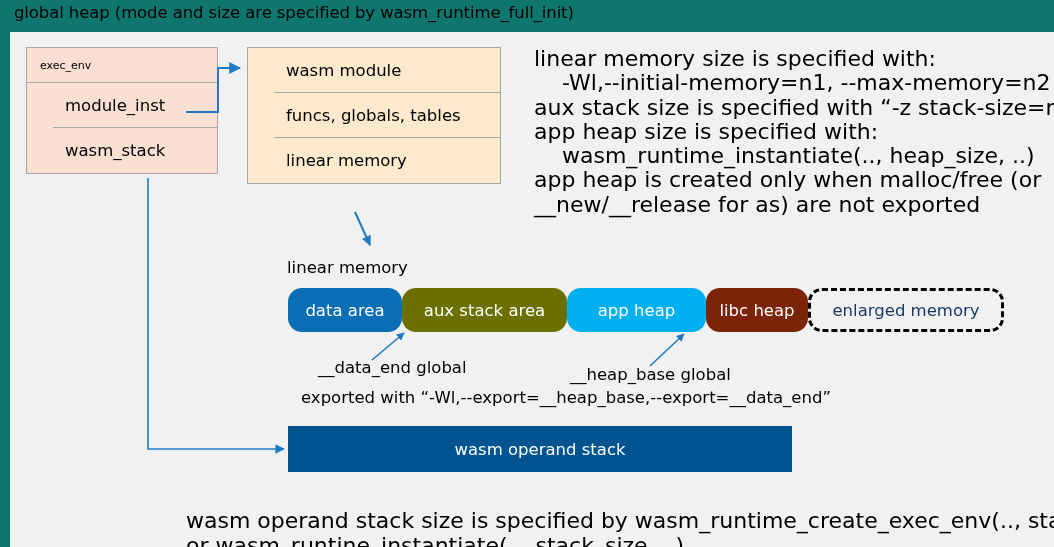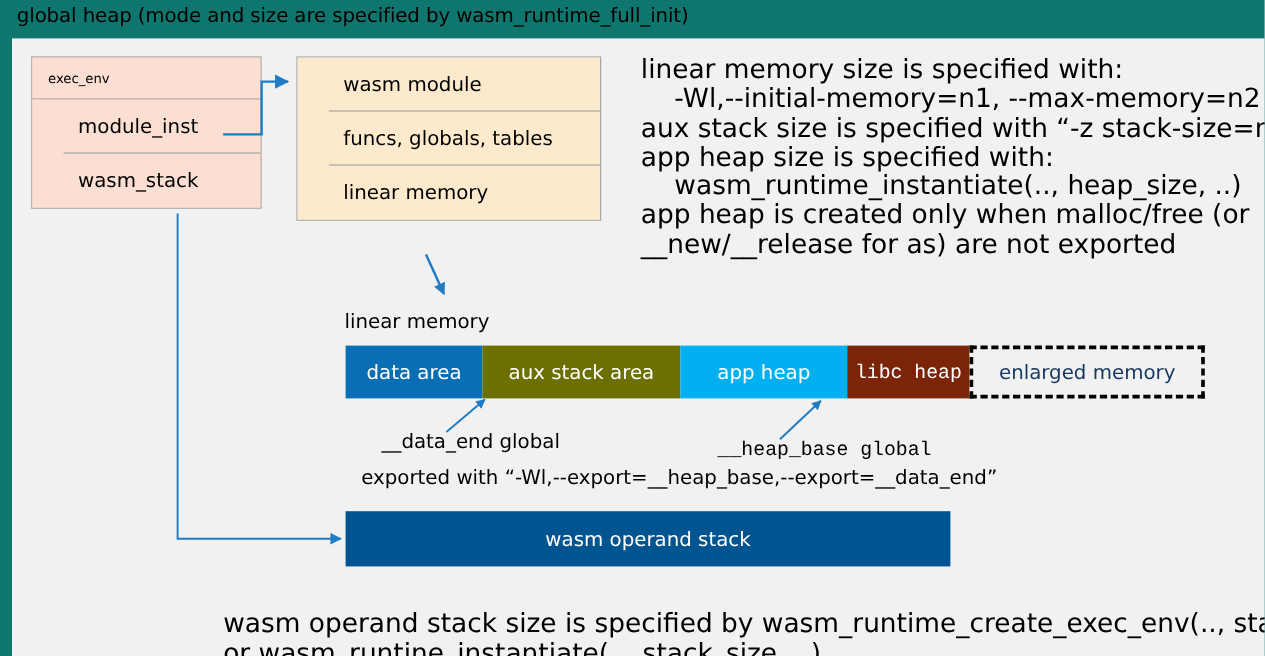--- a/index.html
+++ b/index.html
@@ -123,36 +123,37 @@
   .seg {
     height: 44px;
     display: flex;
     align-items: center;
     justify-content: center;
     font-size: 16.5px;
     color: #ffffff;
     box-sizing: border-box;
     padding: 0 10px;
     white-space: nowrap;
+    border-radius: 14px;
   }
   .seg.dashed {
     background: #f1f1f1;
     color: #17375e;
     border: 3px dashed #000000;
   }
 
   
   .ann {
     position: absolute;
     font-size: 16.5px;
     color: #000;
     white-space: nowrap;
   }
   #data-end-label { left: 318px; top: 358px; }
-  #heap-base-label { left: 598px; top: 365px; font-family: Liberation Mono, monospace; }
+  #heap-base-label { left: 570px; top: 365px; }
   #exported-with-label { left: 301px; top: 388px; }
 
   
   #wasm-operand-stack-box {
     position: absolute;
     left: 288px;
     top: 426px;
     width: 504px;
     height: 46px;
     background: #00548f;
@@ -218,21 +219,21 @@
 app heap size is specified with:
     wasm_runtime_instantiate(.., heap_size, ..)
 app heap is created only when malloc/free (or
 __new/__release for as) are not exported</div>
 
   <div class="lm-caption">linear memory</div>
   <div class="membar">
     <div class="seg" style="width:114px;background:#0a6eb4;">data area</div>
     <div class="seg" style="width:165px;background:#6b7000;">aux stack area</div>
     <div class="seg" style="width:139px;background:#00b0f0;">app heap</div>
-    <div class="seg" style="width:102px;background:#7b2408;font-family:Liberation Mono, monospace;">libc heap</div>
+    <div class="seg" style="width:102px;background:#7b2408;">libc heap</div>
     <div class="seg dashed" style="width:196px;">enlarged memory</div>
   </div>
 
   <div class="ann" id="data-end-label">__data_end global</div>
   <div class="ann" id="heap-base-label">__heap_base global</div>
   <div class="ann" id="exported-with-label">exported with “-Wl,--export=__heap_base,--export=__data_end”</div>
 
   <div id="wasm-operand-stack-box">wasm operand stack</div>
   <div class="footnote">wasm operand stack size is specified by wasm_runtime_create_exec_env(.., stack_size)
 or wasm_runtine_instantiate(.., stack_size, ..)</div>

